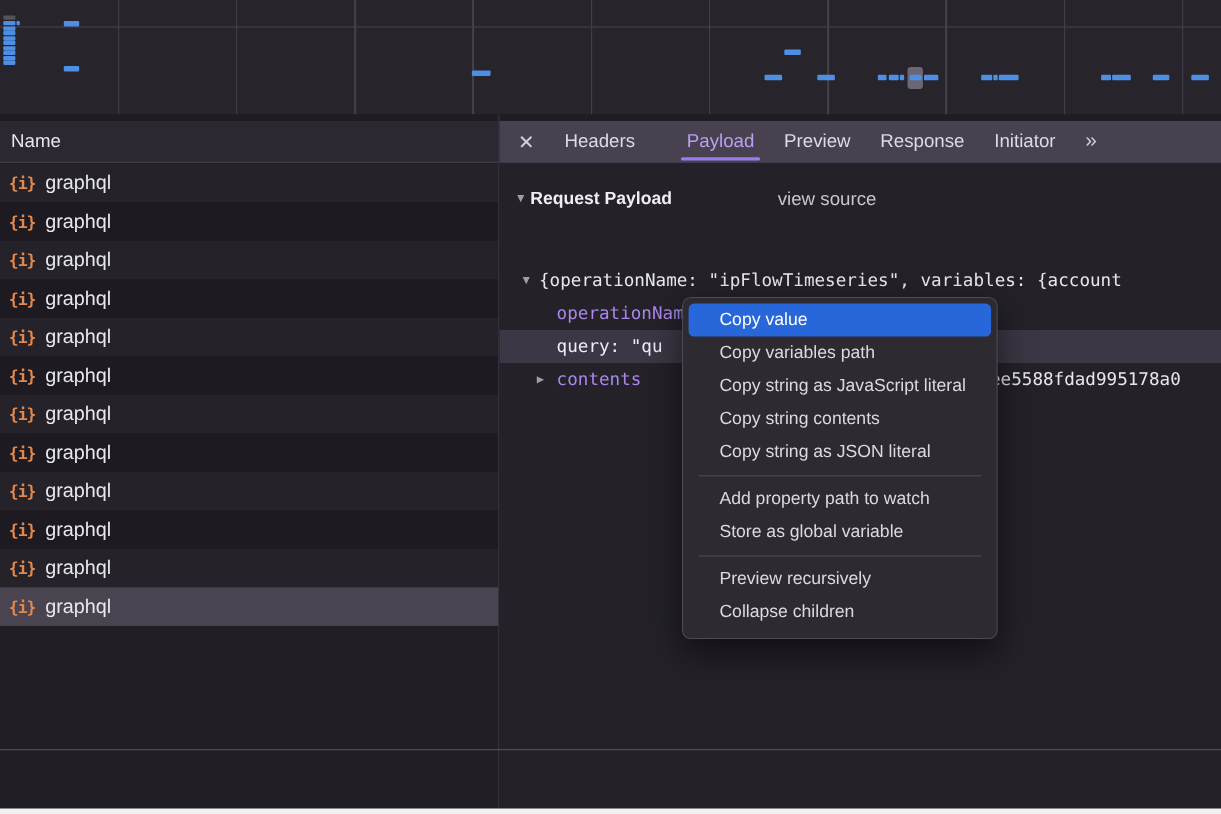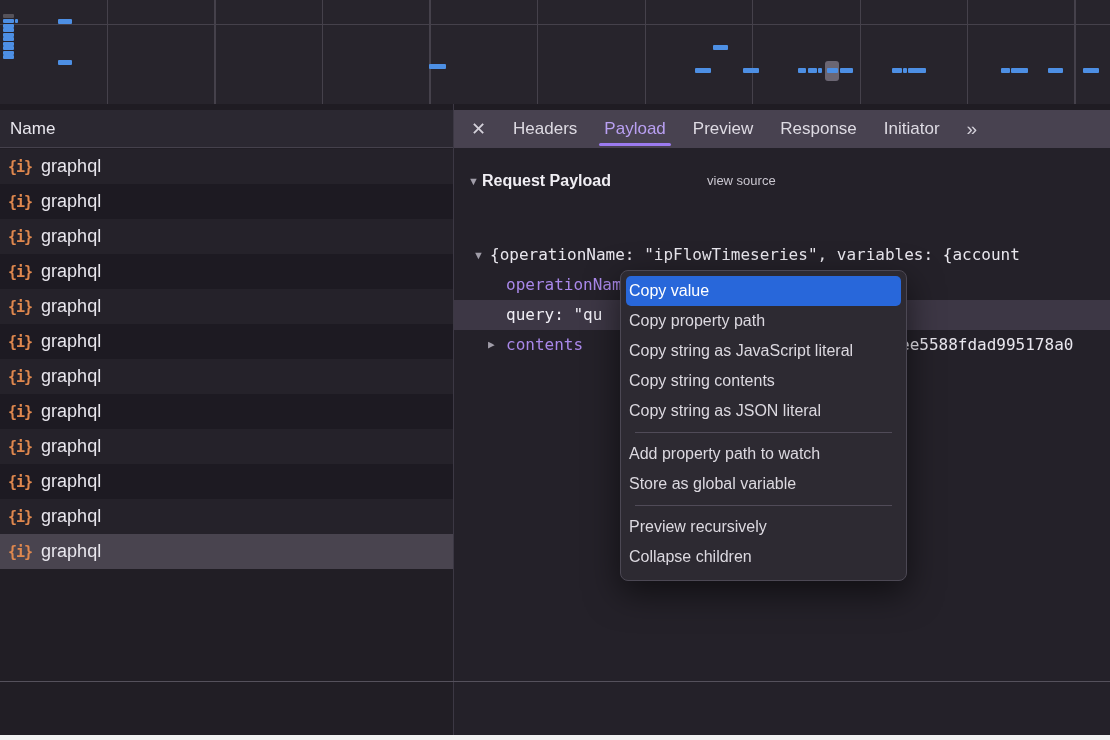--- a/index.html
+++ b/index.html
@@ -38,29 +38,29 @@
   .divider-v { position:absolute; left:453px; top:104px; width:1px; height:631px; background:var(--divider); }
 
   
   .right-panel { position:absolute; left:454px; top:110px; width:656px; height:625px; background:var(--bg); }
   .tabbar {
     position:absolute; left:0; top:0; width:100%; height:38px; background:var(--tabbar_bg);
     display:flex; align-items:center; gap:27px; padding-left:17px; color:var(--tab_text); font-size:17px;
   }
   .close-x { font-size:18px; color:#d4d1da; cursor:default; }
   .tab { position:relative; height:38px; line-height:38px; }
-  .tab.active { color:var(--tab_active); }
+  .tab.active { color:var(--tab_active);margin-left:20px; }
   .tab.active::after { content:""; position:absolute; left:-5px; right:-5px; bottom:2px; height:3px; border-radius:2px; background:var(--tab_underline); }
   .tab-overflow { font-size:19px; color:#d4d1da; letter-spacing:-2px; }
 
   .payload { position:absolute; left:0; top:38px; width:100%; bottom:0; overflow:hidden; }
   .sec-header { position:absolute; left:0; top:18px; width:100%; height:30px; line-height:30px; white-space:nowrap; }
   .tri { color:#a09da8; font-size:11px; }
   .sec-title { color:#f0eef3; font-size:16px; font-weight:bold; }
-  .view-source { position:absolute; left:253px; top:0; color:var(--muted); font-size:13px; }
+  .view-source { position:absolute; left:253px; top:0; color:var(--muted); font-size:17px; }
   .mono { font-family:"DejaVu Sans Mono", monospace; font-size:16px; color:var(--text); }
   .t-row { position:absolute; left:0; width:100%; height:30px; line-height:30px; white-space:nowrap; overflow:hidden; }
   .t-summary { top:92px; }
   .t-summary .tri { position:absolute; left:19px; }
   .t-summary .mono { position:absolute; left:36px; }
   .t-op { top:122px; }
   .t-op .k { position:absolute; left:52px; }
   .t-query { top:152px; background:var(--tree_selected_bg); }
   .t-query .frag-l { position:absolute; left:52px; color:#f0eef5; }
   .t-query .frag-r { position:absolute; left:455px; color:#f0eef5; }
@@ -75,21 +75,21 @@
   .footer-line { position:absolute; left:0; top:681px; width:1110px; height:1px; background:var(--footer_line); }
   .bottom-strip { position:absolute; left:0; top:735px; width:1110px; height:5px; background:var(--bottom_strip); }
 
   
   .context-menu {
     position:absolute; left:620px; top:270px; width:287px;
     background:var(--menu_bg); border:1px solid var(--menu_border); border-radius:8px;
     box-shadow:0 12px 34px rgba(0,0,0,.55); padding:5px 0 8px 0; z-index:50;
     font-size:16px; color:var(--menu_text);
   }
-  .menu-item { height:30px; line-height:30px; padding-left:3px; margin:0 5px; border-radius:5px; white-space:nowrap; }
+  .menu-item { height:30px; line-height:30px; padding-left:28px; margin:0 5px; border-radius:5px; white-space:nowrap; }
   .menu-item.highlighted { background:var(--menu_highlight); color:#fff; }
   .menu-sep { height:1px; background:#504b58; margin:6px 14px; }
 </style>
 </head>
 <body>
 
 <div class="screen">
 
   <div class="overview">
     <div class="ov-hline"></div>
@@ -184,21 +184,21 @@
         <span class="frag-r">ee5588fdad995178a0</span>
       </div>
     </div>
   </div>
 
   <div class="footer-line"></div>
   <div class="bottom-strip"></div>
 
   <div class="context-menu" id="ctx-menu">
       <div class="menu-item highlighted">Copy value</div>
-      <div class="menu-item">Copy property path</div>
+      <div class="menu-item">Copy variables path</div>
       <div class="menu-item">Copy string as JavaScript literal</div>
       <div class="menu-item">Copy string contents</div>
       <div class="menu-item">Copy string as JSON literal</div>
       <div class="menu-sep"></div>
       <div class="menu-item">Add property path to watch</div>
       <div class="menu-item">Store as global variable</div>
       <div class="menu-sep"></div>
       <div class="menu-item">Preview recursively</div>
       <div class="menu-item">Collapse children</div>
     </div>

